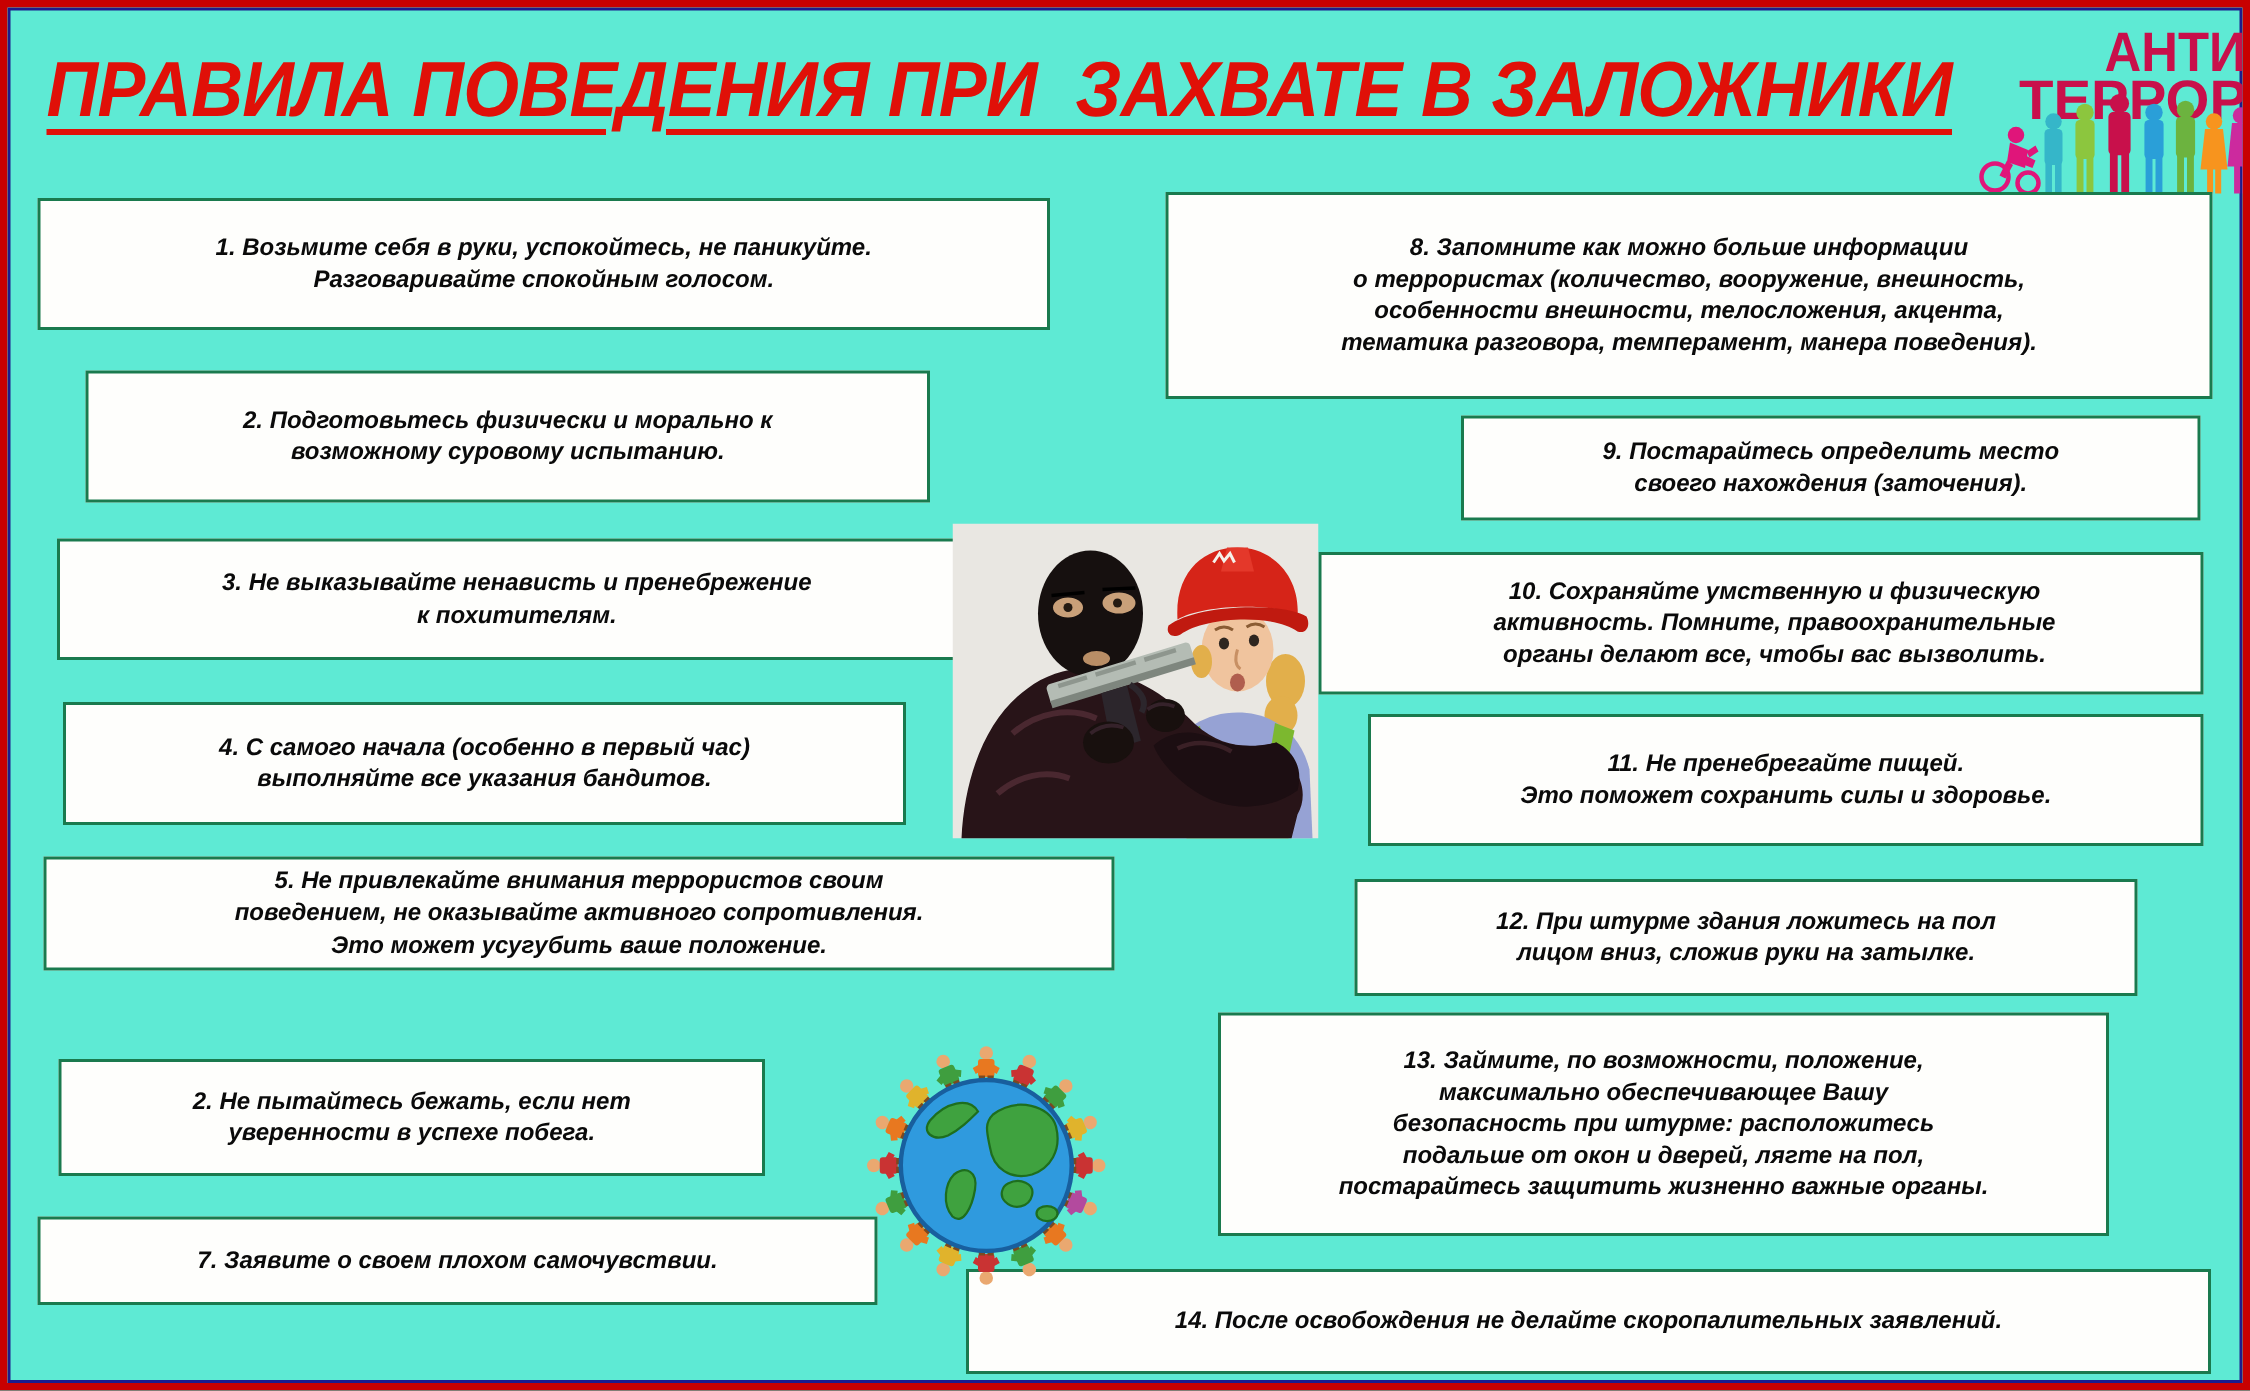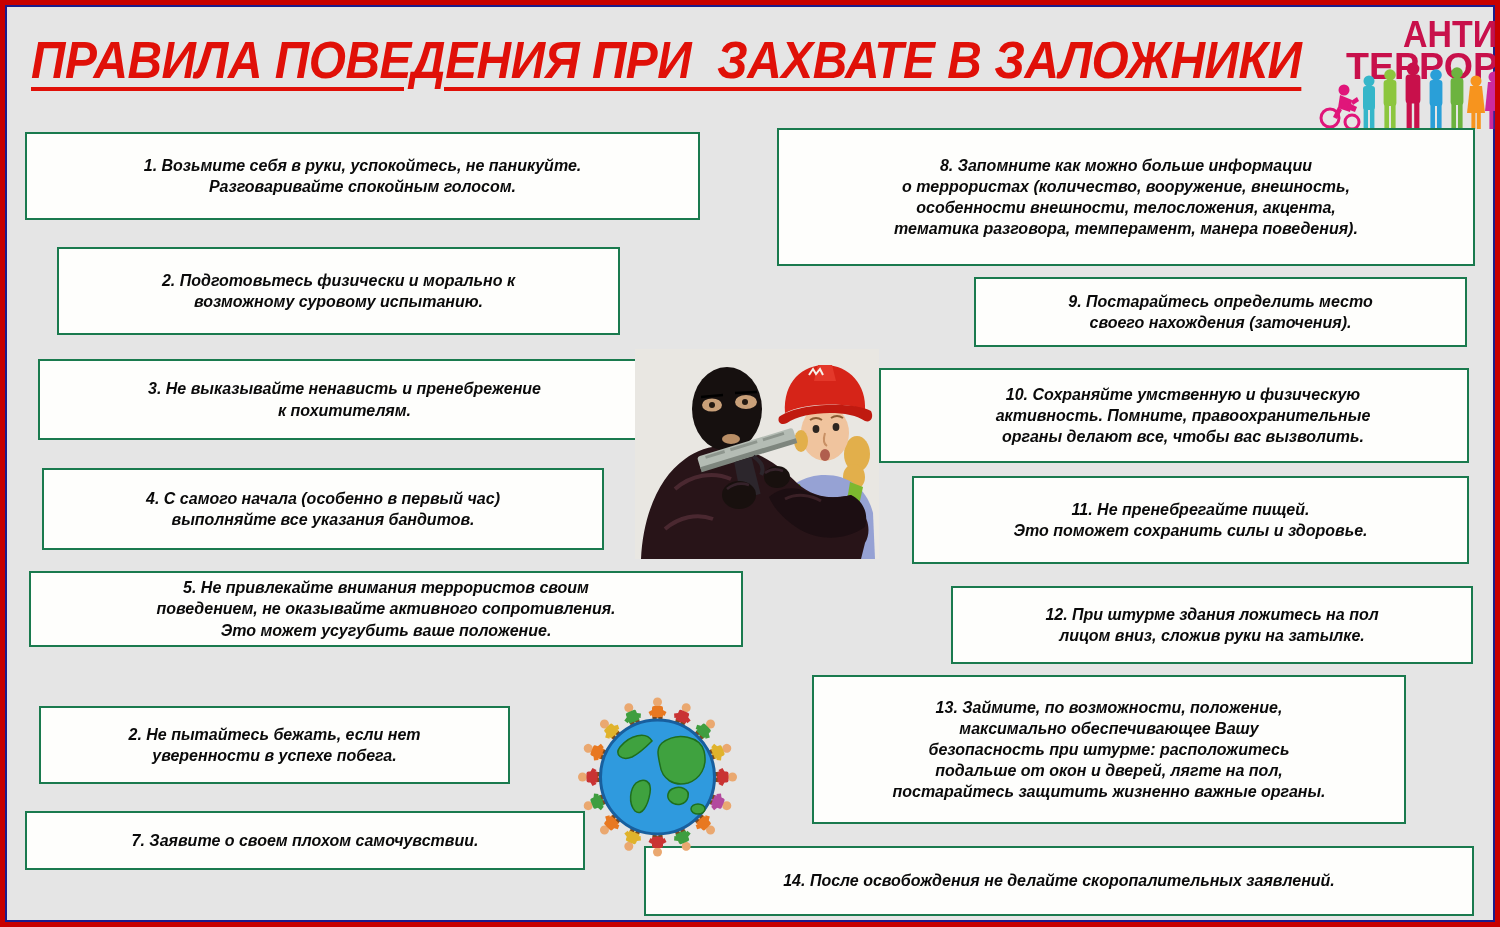--- a/index.html
+++ b/index.html
@@ -1,20 +1,20 @@
 <!DOCTYPE html>
 <html><head>
 <meta charset="utf-8">
 <style>
   html,body{margin:0;padding:0;background:#777;}
   .page{
     position:relative;
     width:1500px;height:927px;
     box-sizing:border-box;
-    background:#e5e5e5;
+    background:#5eead4;
     border:5px solid #c80000;
     font-family:"Liberation Sans",sans-serif;
     overflow:hidden;
     margin:0 auto;
   }
   .inner{
     position:absolute;inset:0;
     border:2px solid #1c1c8c;
   }
   .title{
@@ -49,21 +49,21 @@
   .b2 {left:50px;  top:240px; width:563px; height:88px;}
   .b3 {left:31px;  top:352px; width:613px; height:81px;}
   .b4 {left:35px;  top:461px; width:562px; height:82px;}
   .b5 {left:22px;  top:564px; width:714px; height:76px;}
   .b6 {left:32px;  top:699px; width:471px; height:78px;}
   .b7 {left:18px;  top:804px; width:560px; height:59px;}
   .b8 {left:770px; top:121px; width:698px; height:138px;}
   .b9 {left:967px; top:270px; width:493px; height:70px;}
   .b10{left:872px; top:361px; width:590px; height:95px;padding-left:26px;}
   .b11{left:905px; top:469px; width:557px; height:88px;}
-  .b12{left:944px; top:579px; width:522px; height:78px;}
+  .b12{left:896px; top:579px; width:522px; height:78px;}
   .b13{left:805px; top:668px; width:594px; height:149px;}
   .b14{left:637px; top:839px; width:830px; height:70px;}
   .art{position:absolute;}
   .hostage{left:628px;top:342px;}
   .globe{left:543px;top:678px;}
   .logo{left:1306px;top:4px;}
   .logo text{
     font-family:"Liberation Sans",sans-serif;
     font-weight:bold;
   }

